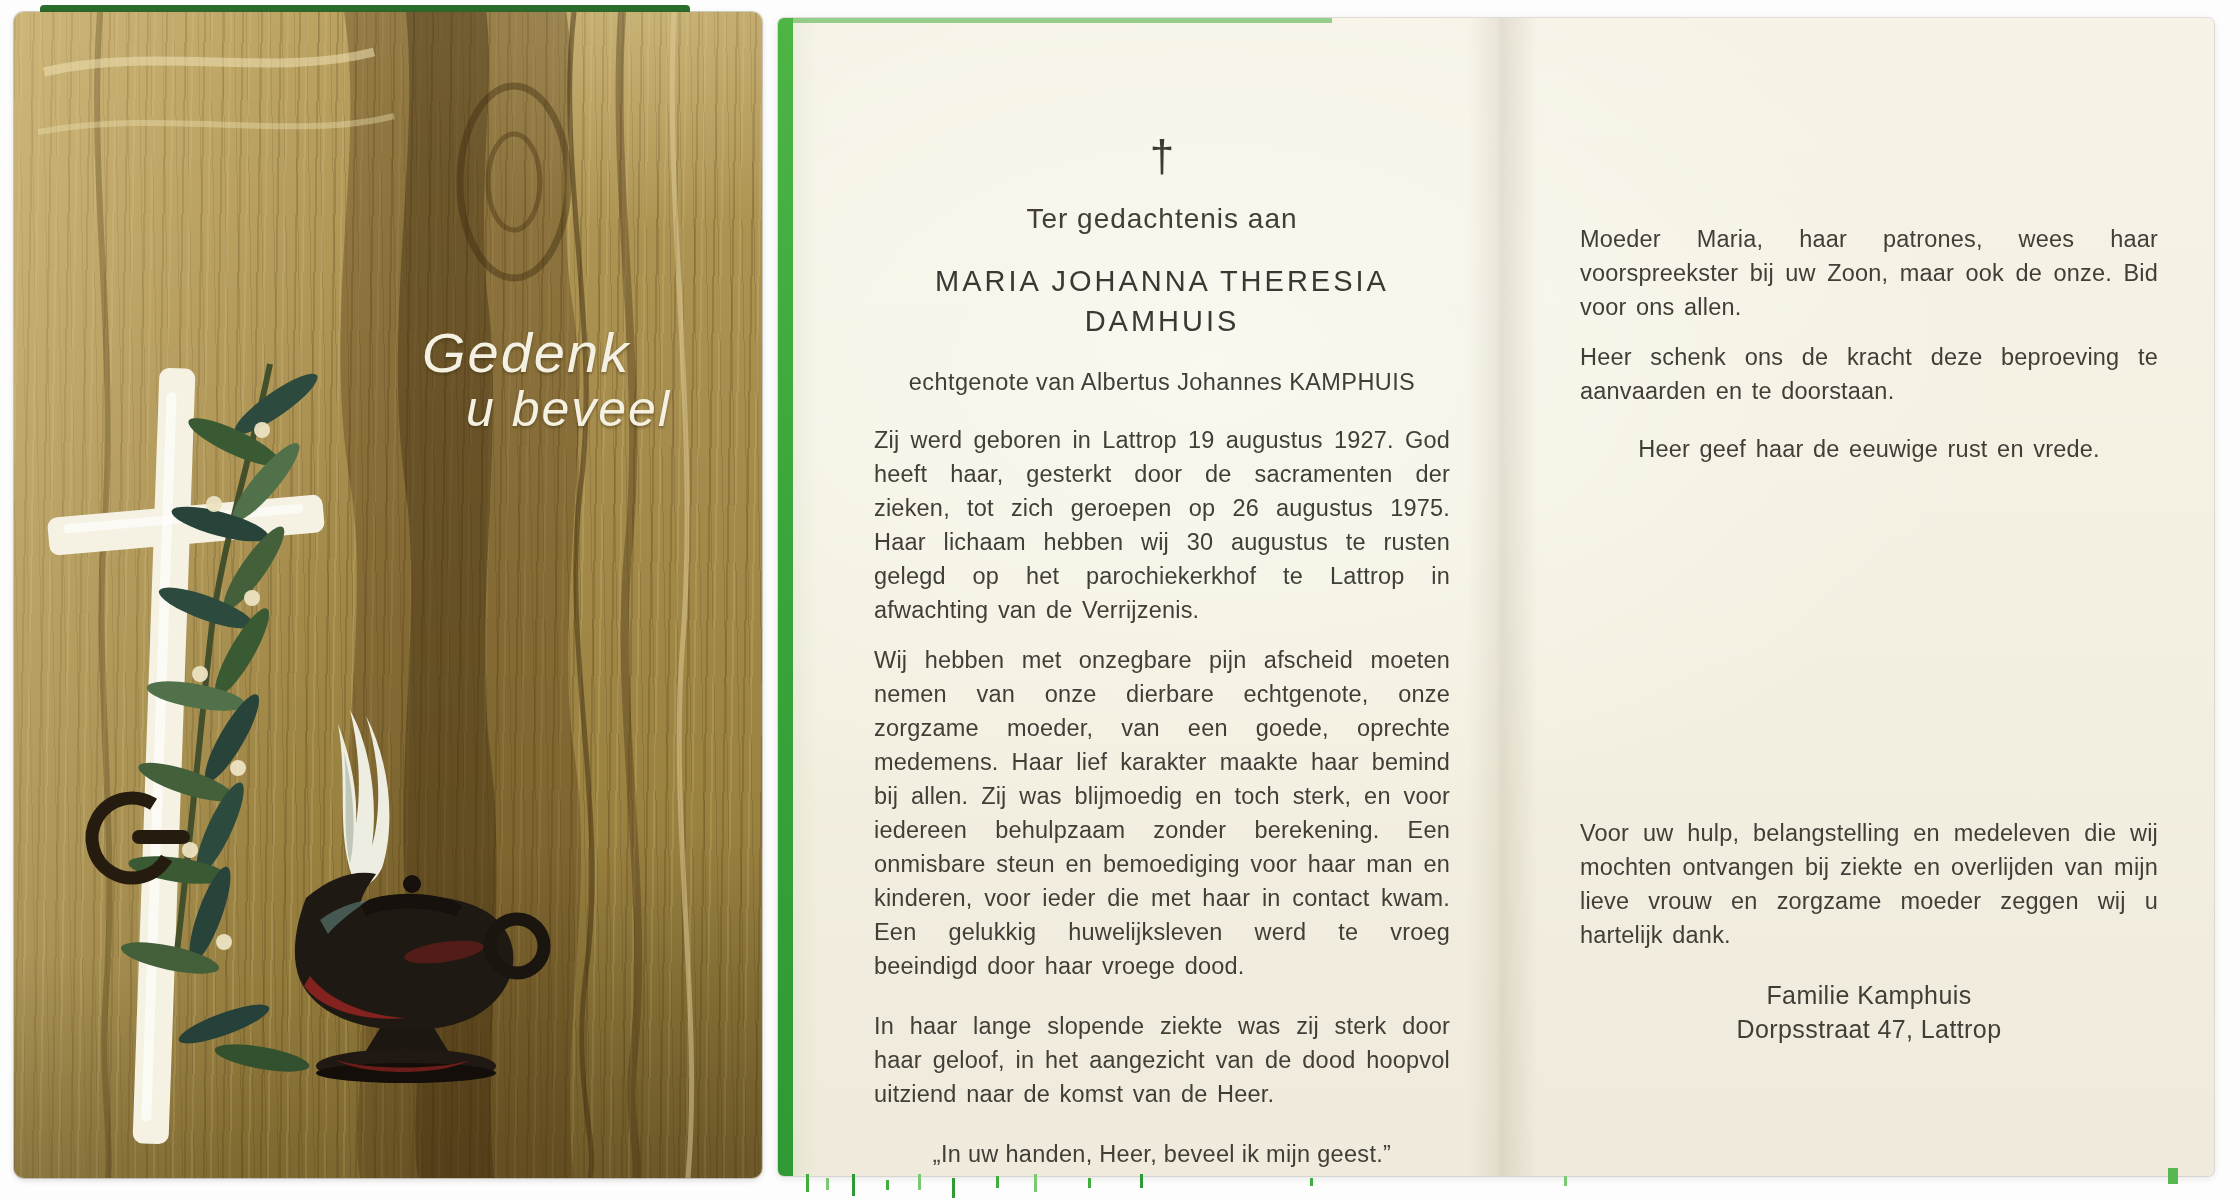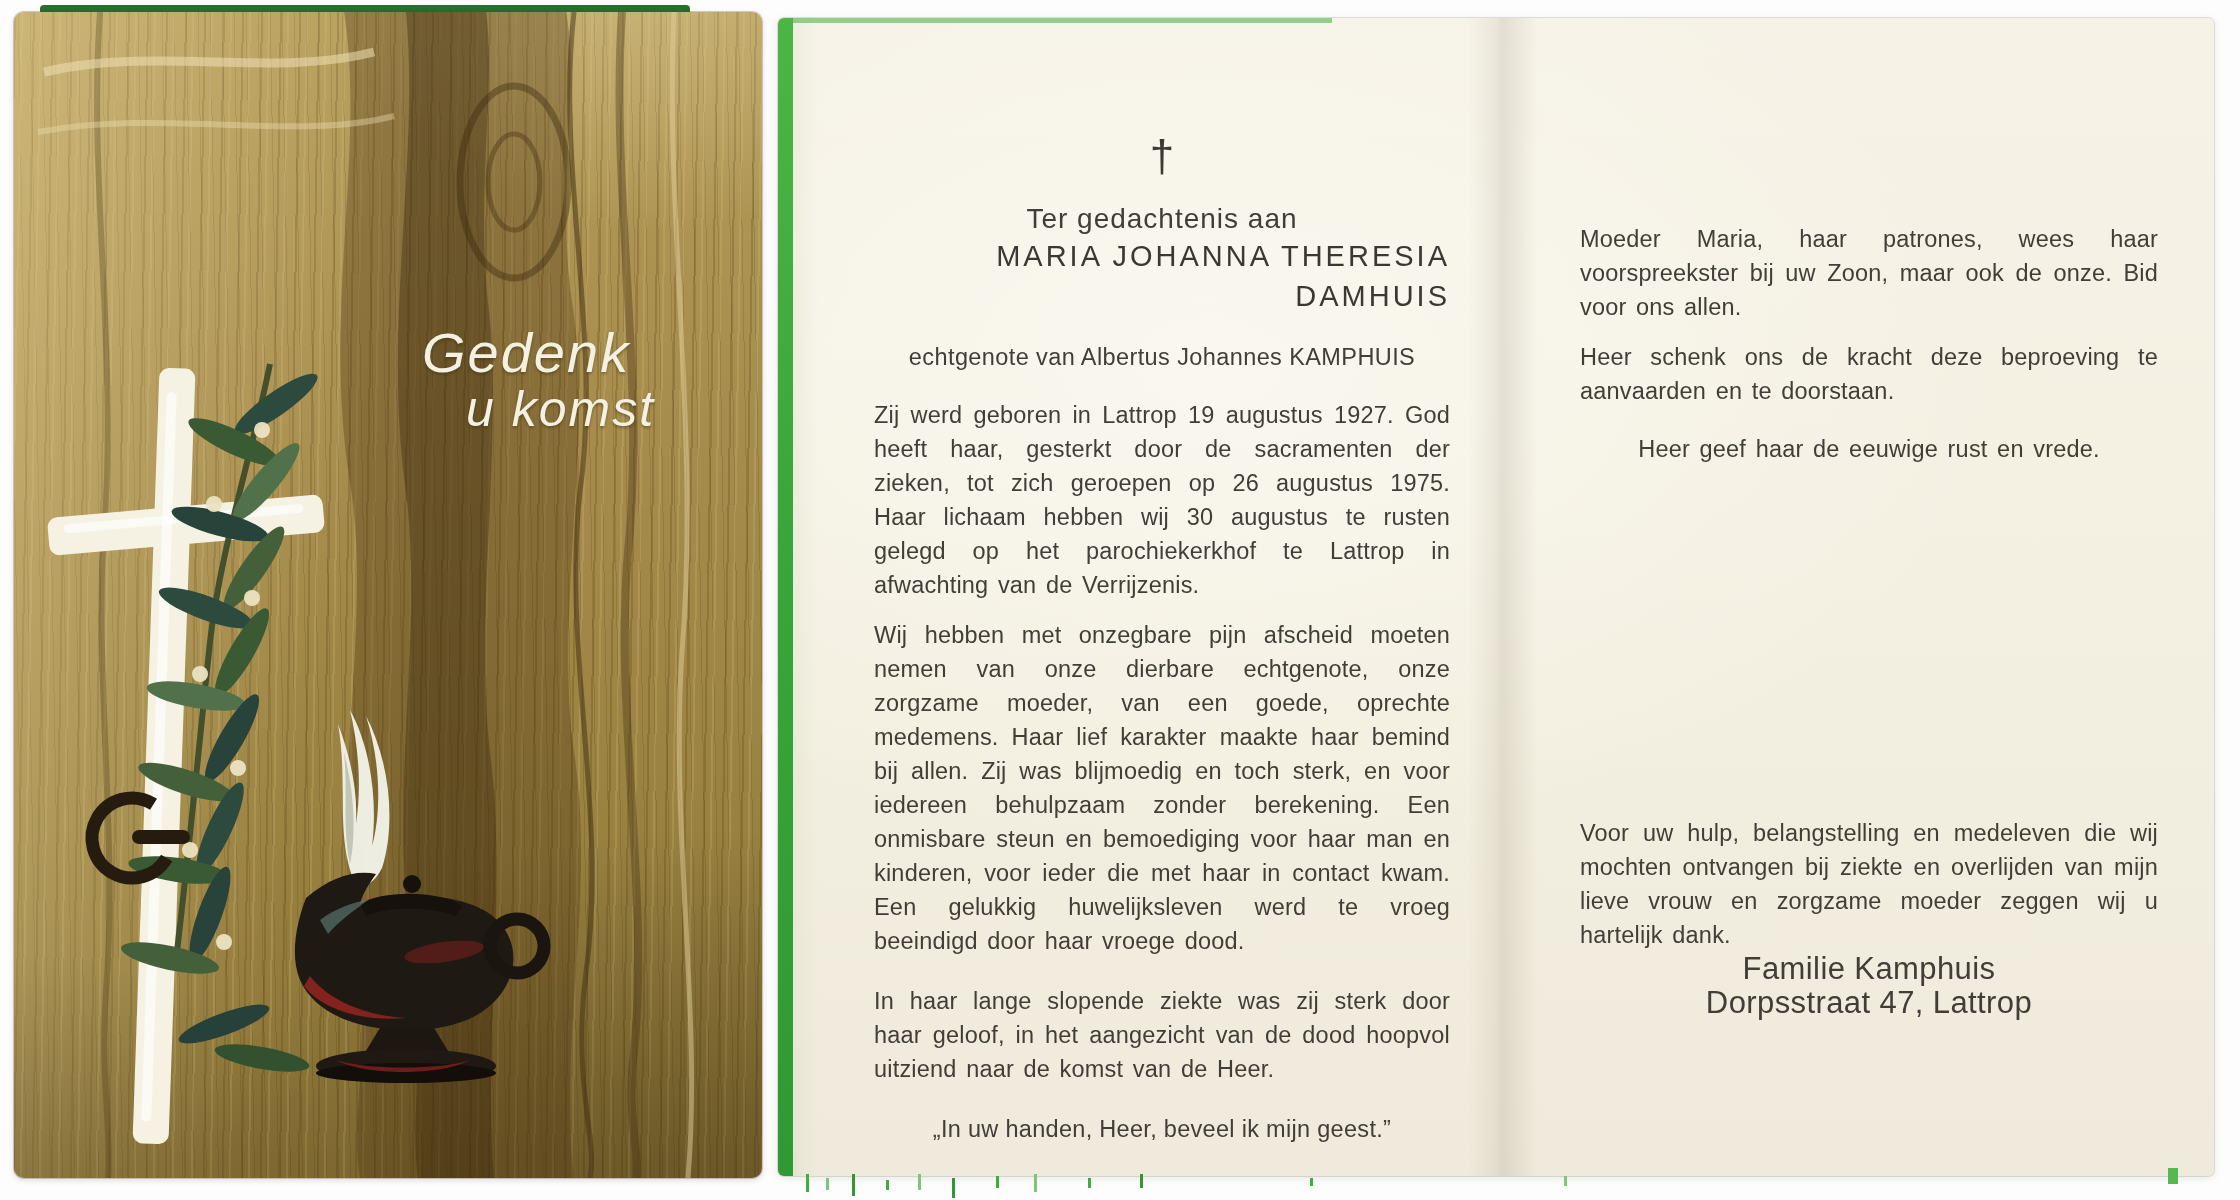--- a/index.html
+++ b/index.html
@@ -66,31 +66,31 @@
   }
 
   
   .col{position:absolute;color:#403e37;}
   .col p{margin:0;font-size:23.5px;line-height:34px;text-align:justify;word-spacing:.12em;letter-spacing:.2px;}
   .col-left{left:96px;top:112px;width:576px;}
   .col-right{left:802px;top:204px;width:578px;}
 
   .cross-glyph{font-size:44px;line-height:52px;text-align:center;color:#3c3a33;}
   .memorial-line{margin-top:20px;font-size:28px;line-height:34px;text-align:center;letter-spacing:1px;}
-  .name-block{margin-top:0;text-align:right;font-size:29px;line-height:40px;letter-spacing:3px;color:#3a3832;}
+  .name-block{margin-top:25px;text-align:center;font-size:29px;line-height:40px;letter-spacing:3px;color:#3a3832;}
   .spouse-line{margin-top:24px;font-size:23.5px;line-height:34px;text-align:center;letter-spacing:.4px;}
   .col-left p.para1{margin-top:24px;}
   .col-left p.para2{margin-top:16px;}
   .col-left p.para3{margin-top:26px;}
   .quote-line{margin-top:26px;font-size:23.5px;line-height:34px;text-align:center;letter-spacing:.3px;}
 
   .col-right p.rpara2{margin-top:16px;}
   .col-right p.prayer{margin-top:24px;text-align:center;}
   .col-right p.thanks{margin-top:350px;}
-  .signature{text-align:center;font-size:31px;line-height:34px;letter-spacing:.4px;}
+  .signature{margin-top:26px;text-align:center;font-size:25px;line-height:34px;letter-spacing:.4px;}
 
   
   .streak{position:absolute;width:3px;background:#3fae3c;}
 </style>
 </head>
 <body>
 
 <div class="scene">
 
   <div class="cover-backing"></div>
@@ -169,21 +169,21 @@
         <ellipse cx="392" cy="1061" rx="90" ry="10" fill="#130e09"></ellipse>
         <path d="M296,964 C314,988 352,1004 392,1006 C350,1010 308,998 290,974 Z" fill="#8e2420" opacity=".9"></path>
         <path d="M322,1048 C352,1058 428,1058 456,1048 C428,1064 350,1064 322,1048 Z" fill="#7d1f1c" opacity=".85"></path>
         <ellipse cx="430" cy="940" rx="40" ry="10" fill="#7c201d" opacity=".55" transform="rotate(-8 430 940)"></ellipse>
         <path d="M306,908 C322,896 340,890 354,888 C338,900 324,910 314,922 Z" fill="#5f837d" opacity=".6"></path>
       </g>
     </svg>
 
     <div class="cover-title">
       <div class="l1">Gedenk</div>
-      <div class="l2">u komst</div>
+      <div class="l2">u beveel</div>
     </div>
   </div>
 
   <div class="inside-spread">
     <div class="green-edge"></div>
     <div class="green-topline"></div>
 
     <div class="col col-left">
       <div class="cross-glyph">†</div>
       <div class="memorial-line">Ter gedachtenis aan</div>

